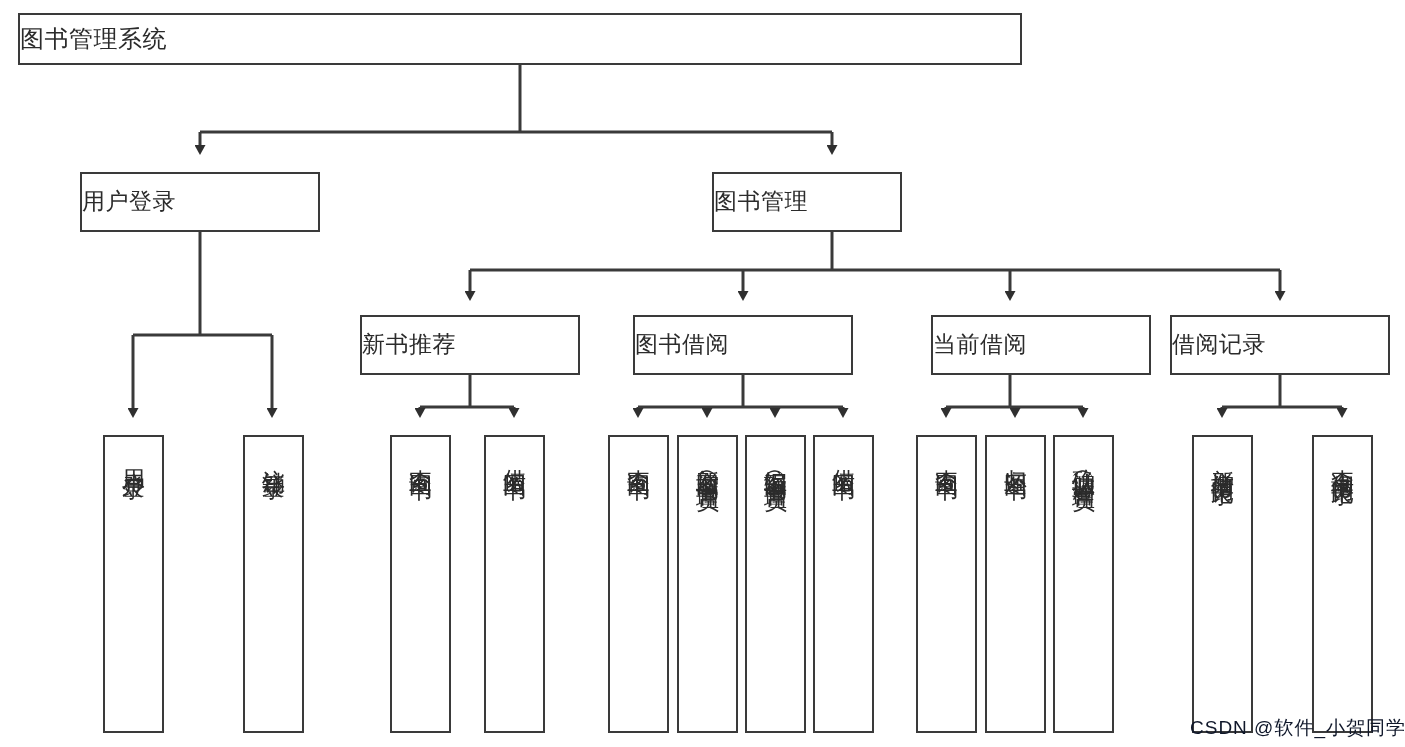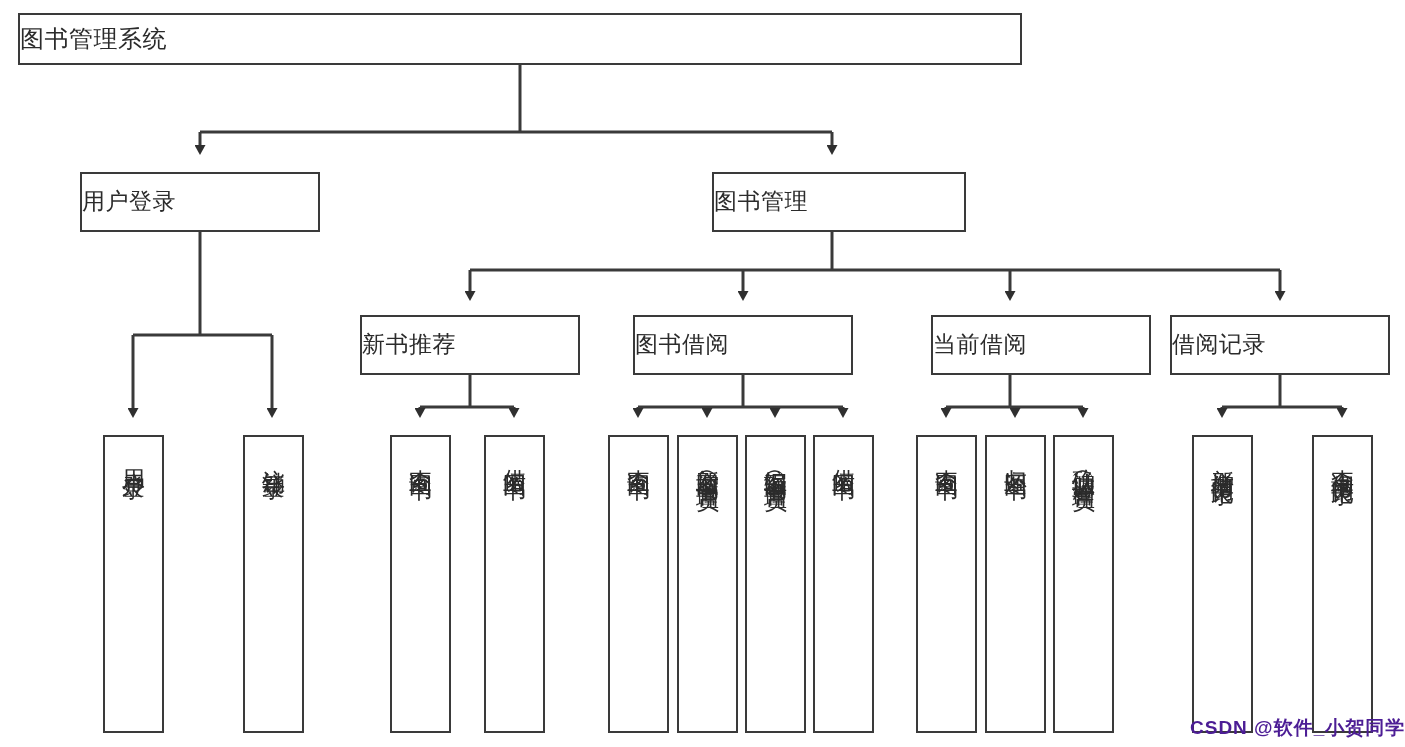--- a/index.html
+++ b/index.html
@@ -53,26 +53,25 @@
   .node.vertical .label {
     writing-mode: vertical-rl;
     text-orientation: upright;
     font-size: 23px;
     letter-spacing: 3px;
     white-space: nowrap;
   }
   .node.root .label { font-size: 24px; }
   .watermark {
     position: absolute;
-    color: #4c1d95;
+    color: #0f172a;
     font-size: 19px;
     letter-spacing: 1px;
     white-space: nowrap;
     user-select: none;
-    font-weight: bold;
   }
 </style>
 </head>
 <body>
 
 <div id="canvas">
 
   <svg class="connectors" viewBox="0 0 1405 747" xmlns="http://www.w3.org/2000/svg">
     <defs>
       <marker id="arrow" markerWidth="10" markerHeight="11" refX="1" refY="5.5" orient="auto" markerUnits="userSpaceOnUse">
@@ -124,21 +123,21 @@
   </svg>
 
   <div class="node horizontal root" style="left:18px;top:13px;width:1004px;height:52px;">
     <span class="label">图书管理系统</span>
   </div>
 
   <div class="node horizontal" style="left:80px;top:172px;width:240px;height:60px;">
     <span class="label">用户登录</span>
   </div>
 
-  <div class="node horizontal" style="left:712px;top:172px;width:254px;height:60px;">
+  <div class="node horizontal" style="left:712px;top:172px;width:190px;height:60px;">
     <span class="label">图书管理</span>
   </div>
 
   <div class="node horizontal" style="left:633px;top:315px;width:220px;height:60px;">
     <span class="label">图书借阅</span>
   </div>
 
   <div class="node horizontal" style="left:360px;top:315px;width:220px;height:60px;">
     <span class="label">新书推荐</span>
   </div>

